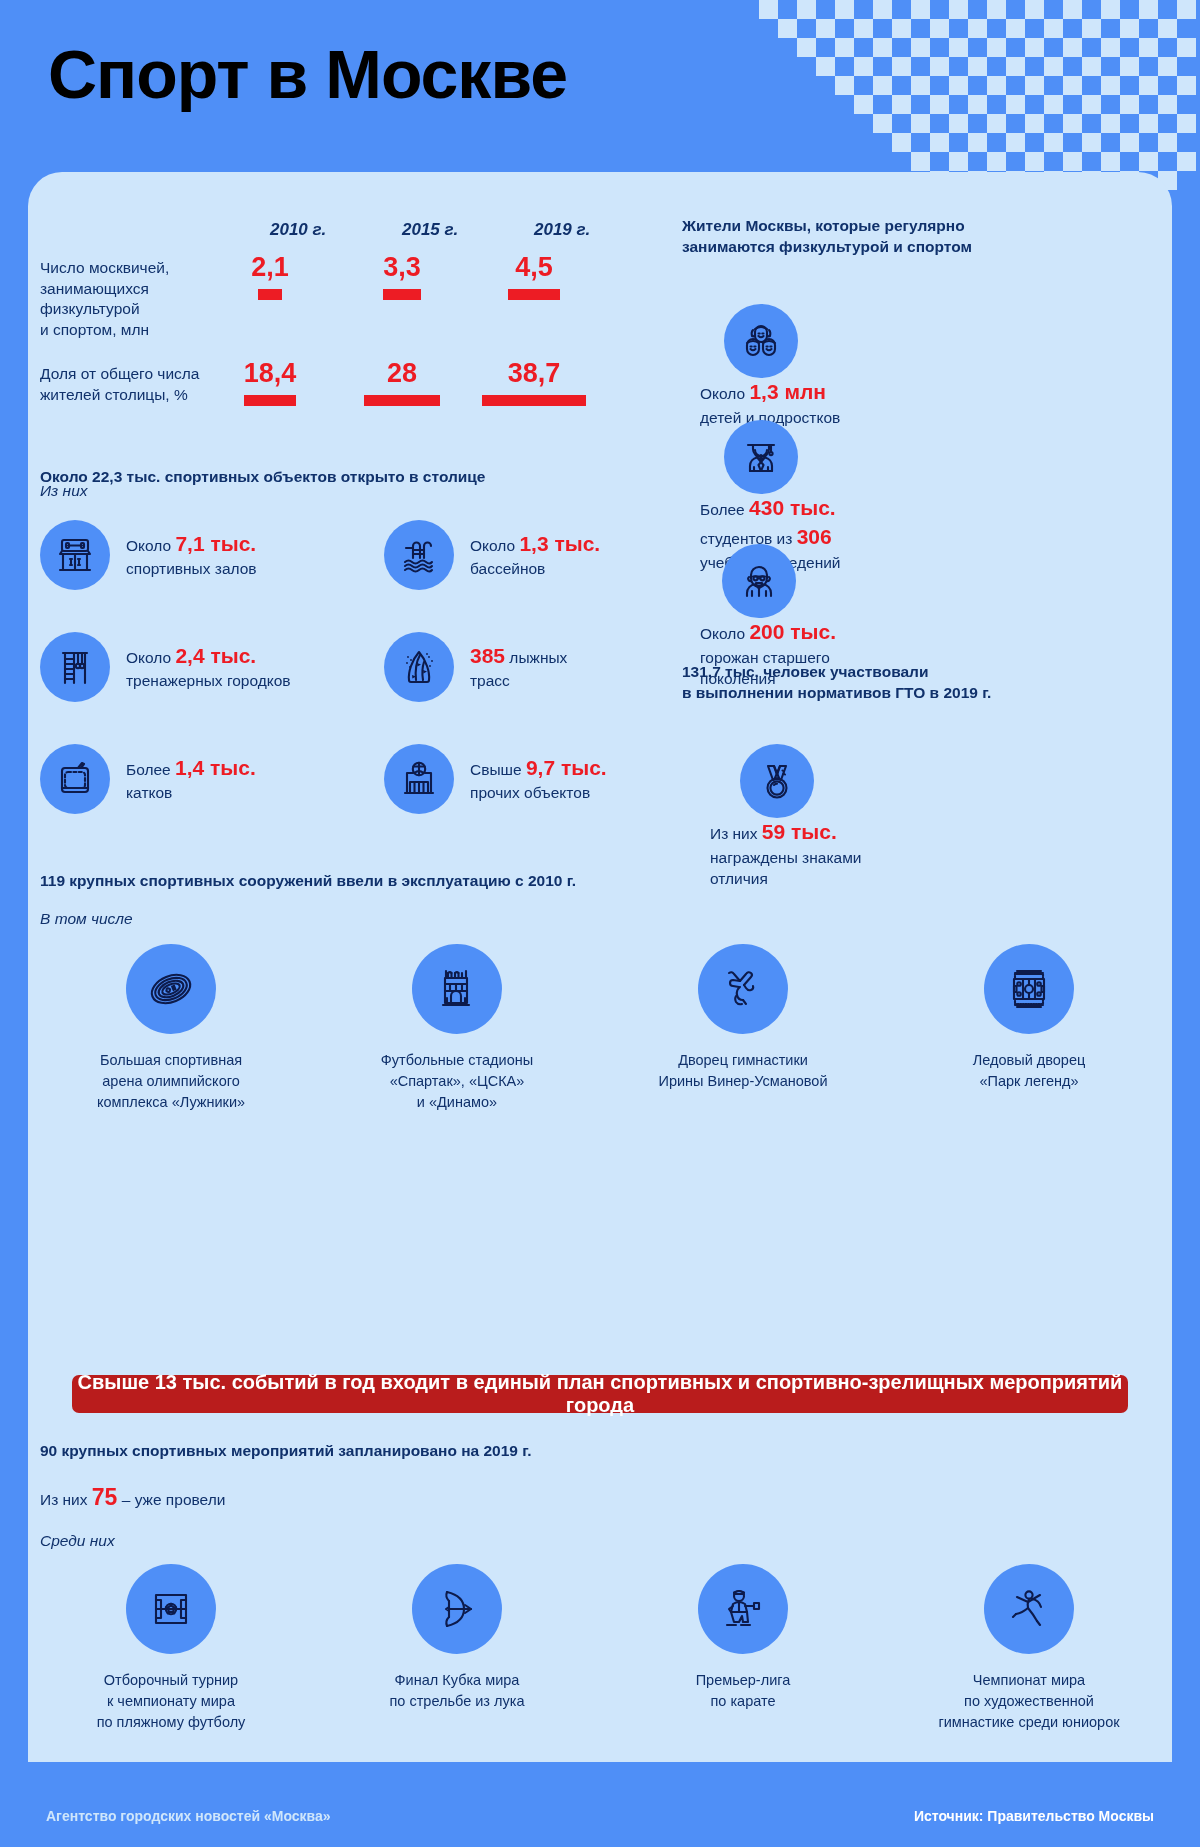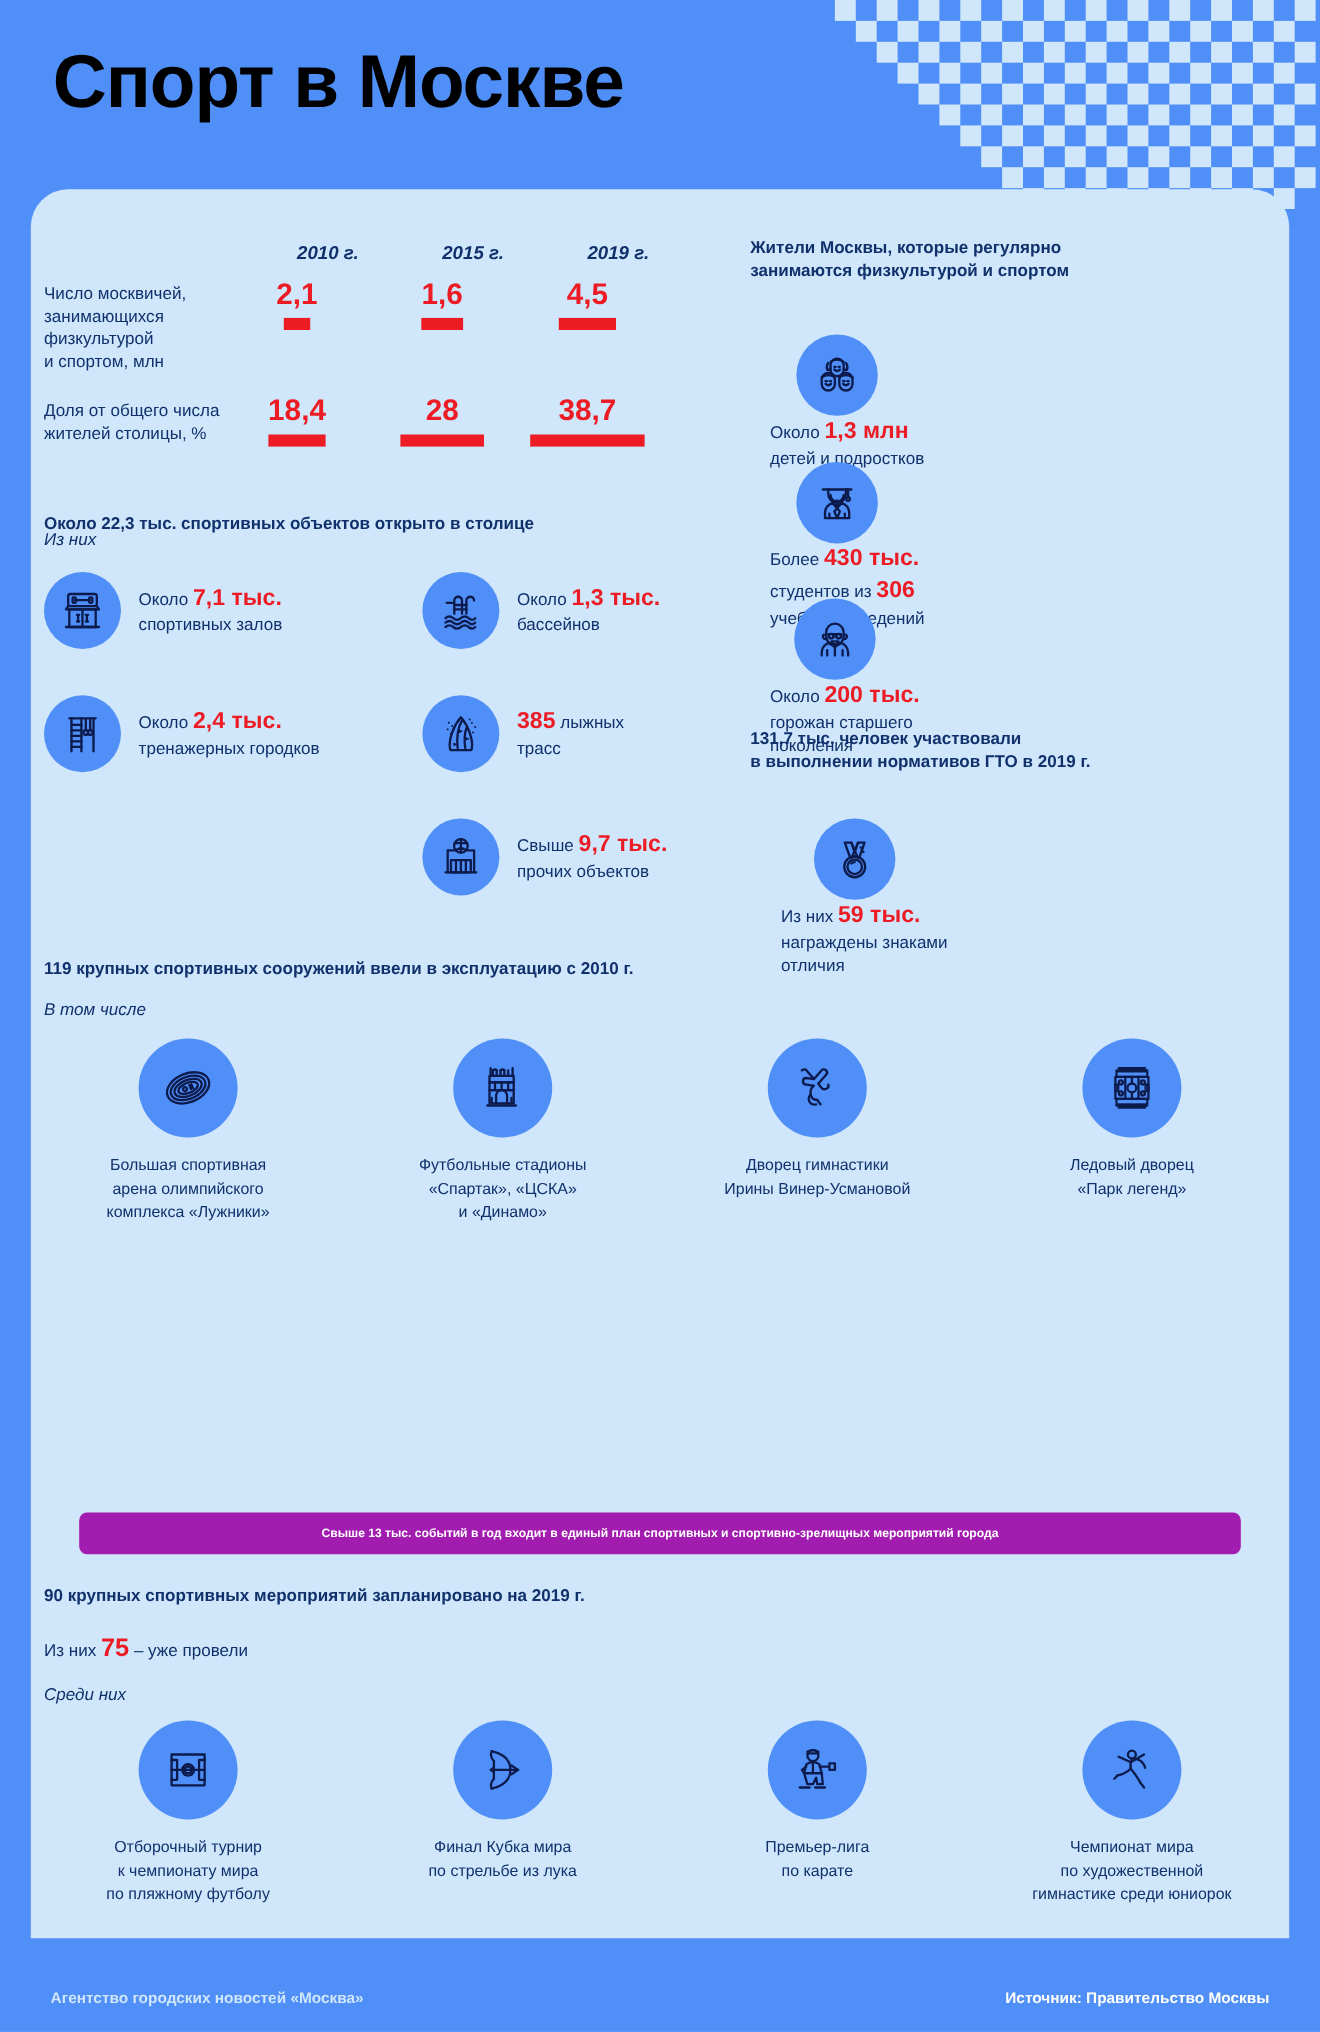--- a/index.html
+++ b/index.html
@@ -74,23 +74,23 @@
     display:flex;align-items:center;justify-content:center;
   }
   .venue .vcap{
     margin-top:16px;text-align:center;font-size:14.5px;line-height:1.45;color:#10316b;
     width:215px;
   }
 
   
   .banner{
     position:absolute;left:44px;top:1203px;width:1056px;height:38px;
-    background:#a21caf;border-radius:7px;
+    background:#b91c1c;border-radius:7px;
     display:flex;align-items:center;justify-content:center;
-    color:#fff;font-size:11px;font-weight:bold;text-align:center;
+    color:#fff;font-size:20px;font-weight:bold;text-align:center;
   }
 
   
   .footer{
     position:absolute;left:0;bottom:0;width:1200px;height:58px;
     background:#4f8ff7;
   }
   .foot-l{position:absolute;left:46px;top:19px;font-size:14px;font-weight:bold;color:#cfe6fb;}
   .foot-r{position:absolute;right:46px;top:19px;font-size:14px;font-weight:bold;color:#fff;}
 
@@ -213,21 +213,21 @@
       </div>
 
       <div class="rowlabel r1label">
         <span>Число москвичей,<br>занимающихся<br>физкультурой<br>и спортом, млн</span>
       </div>
       <div class="cell" style="left:182px;top:82px;">
         <div class="cellnum">2,1</div>
         <div class="cellbar" style="width:24px;"></div>
       </div>
       <div class="cell" style="left:314px;top:82px;">
-        <div class="cellnum">1,6</div>
+        <div class="cellnum">3,3</div>
         <div class="cellbar" style="width:38px;"></div>
       </div>
       <div class="cell" style="left:446px;top:82px;">
         <div class="cellnum">4,5</div>
         <div class="cellbar" style="width:52px;"></div>
       </div>
 
       <div class="rowlabel r2label">
         <span>Доля от общего числа<br>жителей столицы, %</span>
       </div>
@@ -332,20 +332,36 @@
                 <circle cx="29" cy="8" r="0.9"></circle>
             </g>
           </svg>
         </div>
         <div class="txt">
           <span class="big">385</span><span> лыжных</span><br>
           <span>трасс</span>
         </div>
       </div>
 
+      <div class="fac" style="left:12px;top:572px;">
+        <div class="circ">
+          <svg width="42" height="42" viewBox="0 0 42 42">
+            <g class="ico">
+              <rect x="8" y="10" width="26" height="24" rx="3"></rect>
+              <rect x="11" y="14" width="20" height="16" rx="3" stroke-dasharray="3 2.4"></rect>
+              <path d="M8 30 h26"></path>
+              <path d="M24 10 l4-5 l2 1 l-3 4"></path>
+            </g>
+          </svg>
+        </div>
+        <div class="txt">
+          <span>Более </span><span class="big">1,4 тыс.</span><br>
+          <span>катков</span>
+        </div>
+      </div>
 
       <div class="fac" style="left:356px;top:572px;">
         <div class="circ">
           <svg width="42" height="42" viewBox="0 0 42 42">
             <g class="ico">
               <circle cx="21" cy="11" r="6.2"></circle>
               <path d="M15.4 8.5 h11.2 M21 4.8 v12.4 M16.6 14.8 q4.4-3.4 8.8 0"></path>
               <path d="M9 15 v20 M33 15 v20 M9 15 h6 M27 15 h6"></path>
               <rect x="12" y="24" width="18" height="11"></rect>
               <path d="M16.5 24 v11 M21 24 v11 M25.5 24 v11"></path>

